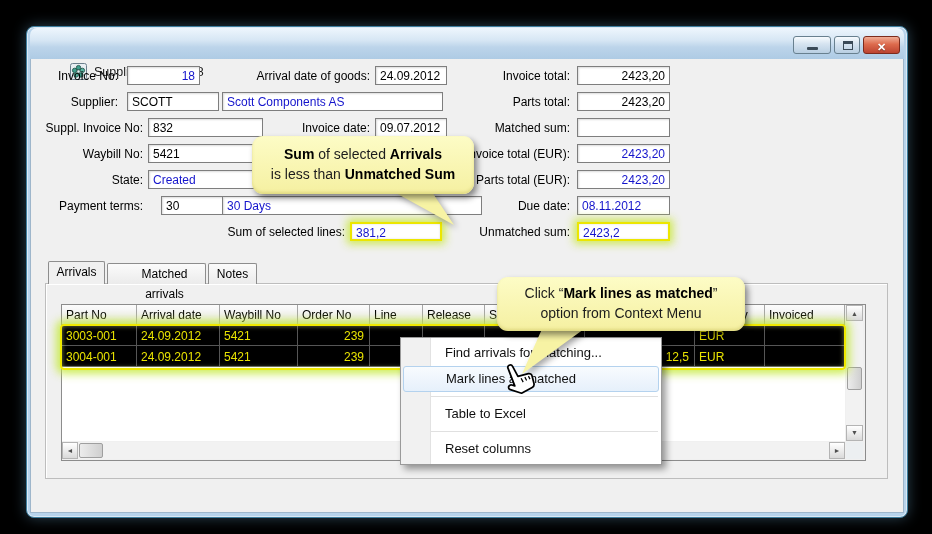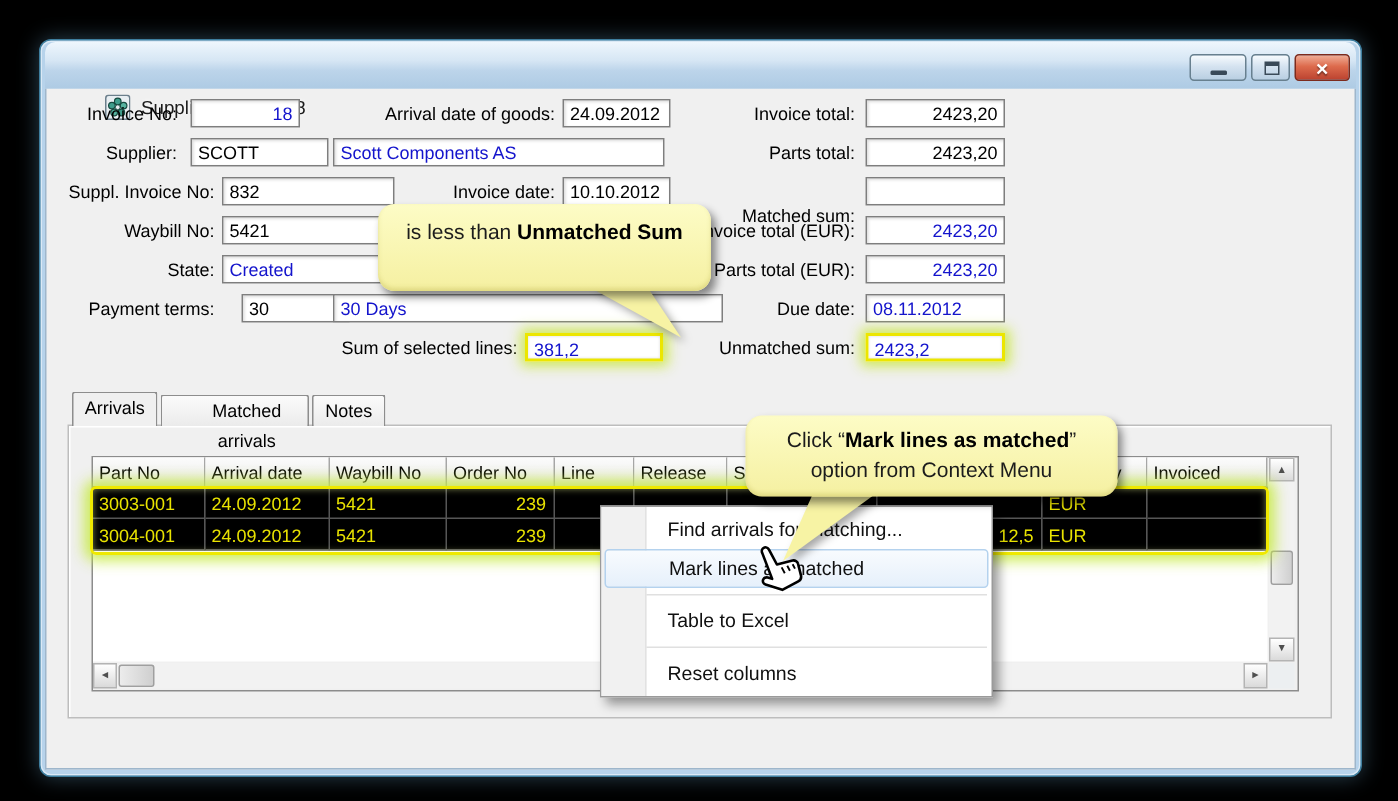--- a/index.html
+++ b/index.html
@@ -124,22 +124,22 @@
       <div class="flabel" style="right: 362px; top: 69px;">Invoice total:</div>
       <div class="field c-black" style="left: 577px; top: 66px; width: 93px; height: 19px; text-align: right;">2423,20</div>
       <div class="flabel" style="right: 814px; top: 95px;">Supplier:</div>
       <div class="field c-black" style="left: 127px; top: 92px; width: 92px; height: 19px; text-align: left;">SCOTT</div>
       <div class="field c-blue" style="left: 222px; top: 92px; width: 221px; height: 19px; text-align: left;">Scott Components AS</div>
       <div class="flabel" style="right: 362px; top: 95px; text-align: right;">Parts total:</div>
       <div class="field c-black" style="left: 577px; top: 92px; width: 93px; height: 19px; text-align: right;">2423,20</div>
       <div class="flabel" style="right: 789px; top: 121px;">Suppl. Invoice No:</div>
       <div class="field c-black" style="left: 148px; top: 118px; width: 115px; height: 19px; text-align: left;">832</div>
       <div class="flabel" style="right: 562px; top: 121px;">Invoice date:</div>
-      <div class="field c-black" style="left: 375px; top: 118px; width: 72px; height: 19px; text-align: left;">10.10.2012</div>
-      <div class="flabel" style="right: 362px; top: 121px; margin-top: 16px;">Matched sum:</div>
+      <div class="field c-black" style="left: 375px; top: 118px; width: 72px; height: 19px; text-align: left;">09.07.2012</div>
+      <div class="flabel" style="right: 362px; top: 121px;">Matched sum:</div>
       <div class="field c-black" style="left: 577px; top: 118px; width: 93px; height: 19px; text-align: left;"></div>
       <div class="flabel" style="right: 789px; top: 147px;">Waybill No:</div>
       <div class="field c-black" style="left: 148px; top: 144px; width: 115px; height: 19px; text-align: left;">5421</div>
       <div class="flabel" style="right: 362px; top: 147px;">Invoice total (EUR):</div>
       <div class="field c-blue" style="left: 577px; top: 144px; width: 93px; height: 19px; text-align: right;">2423,20</div>
       <div class="flabel" style="right: 789px; top: 173px;">State:</div>
       <div class="field c-blue" style="left: 148px; top: 170px; width: 115px; height: 19px; text-align: left;">Created</div>
       <div class="flabel" style="right: 362px; top: 173px;">Parts total (EUR):</div>
       <div class="field c-blue" style="left: 577px; top: 170px; width: 93px; height: 19px; text-align: right;">2423,20</div>
       <div class="flabel" style="right: 789px; top: 199px;">Payment terms:</div>
@@ -211,20 +211,21 @@
     <span class="sb-btn" style="left:0;top:0;width:16px;height:17px;"><span>◄</span></span>
     <span class="sb-thumb" style="left:17px;top:1px;width:24px;height:15px;"></span>
     <span class="sb-btn" style="left:767px;top:0;width:16px;height:17px;"><span>►</span></span>
   </div>
   <div class="sb-corner"></div>
 
   <svg class="callout-tail" style="left:392px;top:192px;" width="64" height="35">
     <polygon points="2,0 40,0 62,33" fill="#f7f3a4"></polygon>
   </svg>
   <div class="callout" id="callout-a">
+      <div><strong>Sum</strong><span> of selected </span><strong>Arrivals</strong></div>
       <div><span>is less than </span><strong>Unmatched Sum</strong></div>
     </div>
 
   <svg class="callout-tail" style="left:512px;top:329px;" width="72" height="47">
     <polygon points="30,0 72,0 10,45" fill="#f7f3a4"></polygon>
   </svg>
   <div class="callout" id="callout-b">
       <div><span>Click “</span><strong>Mark lines as matched</strong><span>”</span></div>
       <div><span>option from Context Menu</span></div>
     </div>

